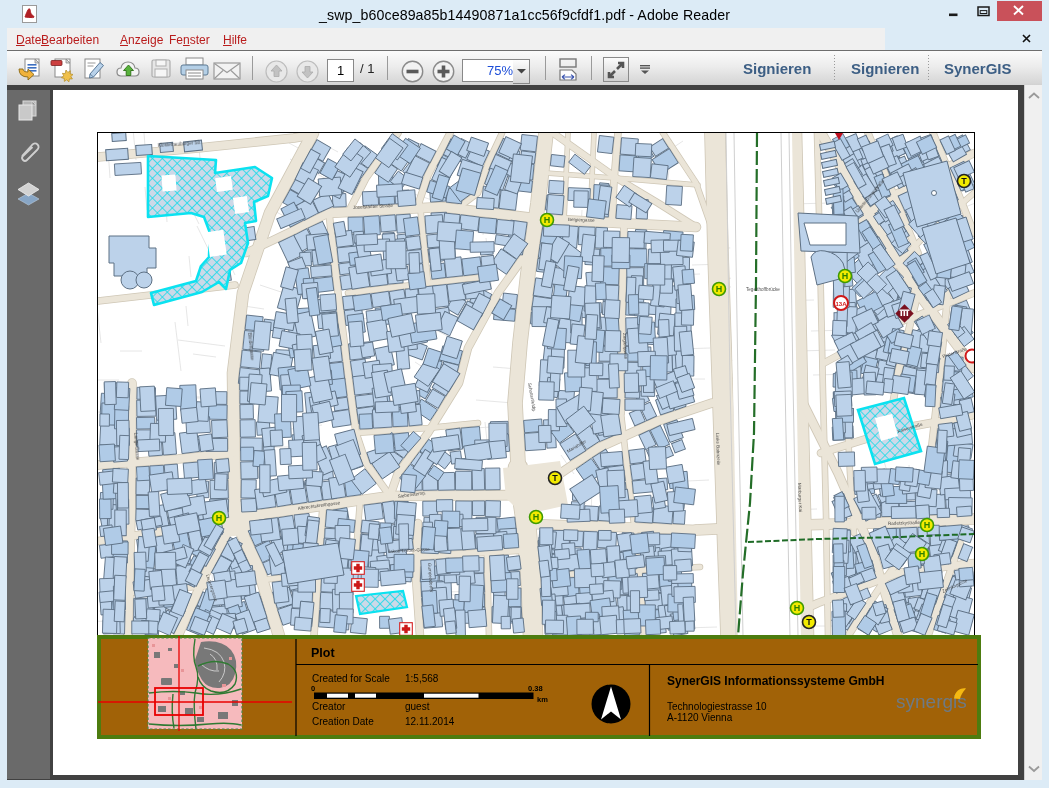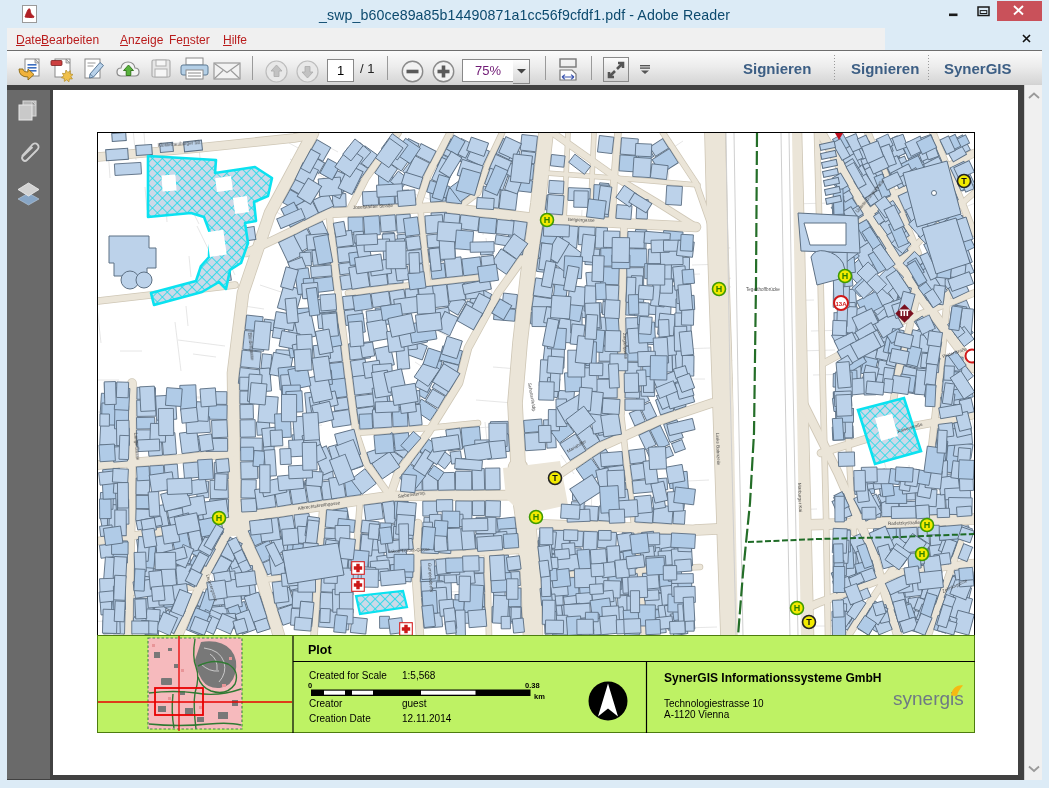--- a/index.html
+++ b/index.html
@@ -1,39 +1,39 @@
 <!DOCTYPE html>
 <html><head>
 <meta charset="utf-8">
 <style>
 html,body{margin:0;padding:0;}
 body{width:1049px;height:788px;position:relative;overflow:hidden;
   font-family:"Liberation Sans",sans-serif;background:#dcebf6;}
 .abs{position:absolute;}
 #titlebar{left:0;top:0;width:1049px;height:28px;background:#dcebf6;}
-#titletext{left:0;top:7px;width:1049px;text-align:center;font-size:14.2px;letter-spacing:0.1px;color:#0c4a6e;}
+#titletext{left:0;top:7px;width:1049px;text-align:center;font-size:14.2px;letter-spacing:0.1px;color:#000000;}
 #btn-close{left:997px;top:1px;width:45px;height:20px;background:#c9515a;}
 #btn-close svg{position:absolute;left:14px;top:2px;}
 #btn-min{left:938px;top:1px;width:29px;height:20px;}
 #btn-max{left:967px;top:1px;width:30px;height:20px;}
 #menubar{left:7px;top:28px;width:878px;height:22px;background:#f0f0f0;font-size:12px;color:#b91c1c;}
 #menubar span.mi{position:absolute;top:5px;}
 #menubar u{text-decoration:underline;}
 #toolbar{left:7px;top:50px;width:1035px;height:35px;
  background:linear-gradient(#fbfbfb,#ececec 45%,#d6d6d6 92%,#cfcfcf);
  border-top:1px solid #6e6e6e;border-bottom:1px solid #9b9b9b;}
 .tsep{position:absolute;top:5px;width:1px;height:24px;background:#9a9a9a;}
 .tbtext{position:absolute;top:9px;font-size:15px;font-weight:bold;color:#3c5e84;}
 .dotsep{position:absolute;top:4px;width:1px;height:27px;background-image:repeating-linear-gradient(#9a9a9a 0 1px,transparent 1px 3px);}
 #contentborder{left:7px;top:85px;width:1017px;height:695px;background:#414141;}
 #sidebar{left:7px;top:90px;width:43px;height:689px;background:#6a6a6a;}
 #page{left:53px;top:90px;width:965px;height:685px;background:#ffffff;}
 #scroll{left:1024px;top:85px;width:17px;height:695px;background:#f0f0f0;border-left:1px solid #d0d0d0;}
 #mapbox{left:44px;top:42px;width:876px;height:503px;border:1px solid #000;background:#fff;overflow:hidden;}
-#tblock{left:44px;top:545px;width:876px;height:96px;border:1px solid #4d7c0f;background:#bef264;}
+#tblock{left:44px;top:545px;width:876px;height:96px;border:4px solid #4d7c0f;background:#a16207;}
 </style>
 </head>
 <body>
 <div class="abs" id="titlebar"></div>
 <div class="abs" id="titletext">_swp_b60ce89a85b14490871a1cc56f9cfdf1.pdf - Adobe Reader</div>
 <div class="abs" id="pdficon" style="left:21px;top:5px;width:18px;height:19px;">
 <svg width="18" height="19">
       <rect x="1.5" y="0.5" width="14" height="17" fill="#fff" stroke="#9a9a9a" stroke-width="1"></rect>
       <path d="M4 12 C5.5 8 7 3.5 8.3 3.8 C10 4.2 8.5 8.5 11.8 10.5 C13.6 11.6 13.4 12.6 11.6 12.6 C9 12.6 6.5 12.3 4 12 Z" fill="#b02025" stroke="#b02025" stroke-width="1"></path>
     </svg>
@@ -116,21 +116,21 @@
 <div class="abs" style="left:353px;top:10px;font-size:13px;color:#222">/ 1</div>
 <svg class="abs" style="left:394px;top:9px" width="23" height="23">
  <circle cx="11.5" cy="11.5" r="10.2" fill="#f2f2f2" stroke="#8a8a8a" stroke-width="1.4"></circle>
  <rect x="5.5" y="9.7" width="12" height="3.6" fill="#5a5a5a"></rect>
 </svg>
 <svg class="abs" style="left:425px;top:9px" width="23" height="23">
  <circle cx="11.5" cy="11.5" r="10.2" fill="#f2f2f2" stroke="#8a8a8a" stroke-width="1.4"></circle>
  <rect x="5.5" y="9.7" width="12" height="3.6" fill="#5a5a5a"></rect>
       <rect x="9.7" y="5.5" width="3.6" height="12" fill="#5a5a5a"></rect>
 </svg>
-<div class="abs" style="left:455px;top:8px;width:50px;height:21px;background:#fff;border:1px solid #888;font-size:13px;text-align:center;line-height:21px;color:#701a75">75%</div>
+<div class="abs" style="left:455px;top:8px;width:50px;height:21px;background:#fff;border:1px solid #888;font-size:13px;text-align:right;line-height:21px;color:#1d4ed8">75%</div>
 <div class="abs" style="left:506px;top:8px;width:16px;height:23px;background:linear-gradient(#fdfdfd,#d5d5d5);border:1px solid #888;border-left:none"></div>
 <svg class="abs" style="left:509px;top:17px" width="11" height="7">
       <path d="M1 1 l4.5 4.5 L10 1 z" fill="#444"></path>
     </svg>
 <svg class="abs" style="left:549px;top:7px" width="25" height="25">
  <rect x="4" y="1" width="16" height="8" fill="none" stroke="#777" stroke-width="1.4"></rect>
  <path d="M4 12 h12 l4 4 v6 h-16 z" fill="#fdfdfd" stroke="#777" stroke-width="1.2"></path>
  <path d="M6 19 h12 M6 19 l3-2.4 M6 19 l3 2.4 M18 19 l-3-2.4 M18 19 l-3 2.4" stroke="#3c56b0" stroke-width="1.2" fill="none"></path>
 </svg>
 <svg class="abs" style="left:596px;top:6px" width="26" height="25">

